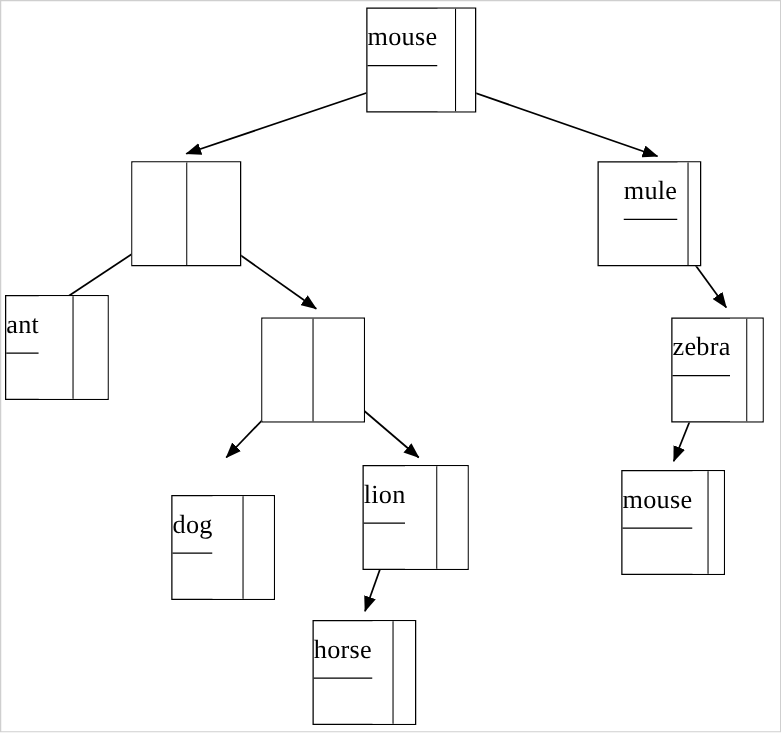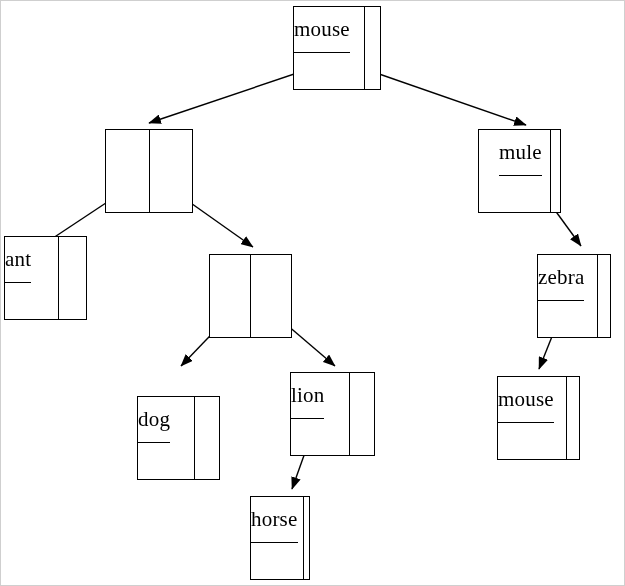--- a/index.html
+++ b/index.html
@@ -141,21 +141,21 @@
           <div class="ptr-cell right"></div>
         </div>
       </div>
       <div class="node" style="left: 496px; top: 375px; width: 83px; height: 84px;">
         <div class="node-label">mouse</div>
         <div class="node-pointers">
           <div class="ptr-cell left"></div>
           <div class="ptr-cell right"></div>
         </div>
       </div>
-      <div class="node" style="left: 249px; top: 495px; width: 60px; height: 84px;">
+      <div class="node" style="left: 249px; top: 495px; width: 83px; height: 84px;">
         <div class="node-label">horse</div>
         <div class="node-pointers">
           <div class="ptr-cell left"></div>
           <div class="ptr-cell right"></div>
         </div>
       </div>
     </div>
 
 </div>
 

